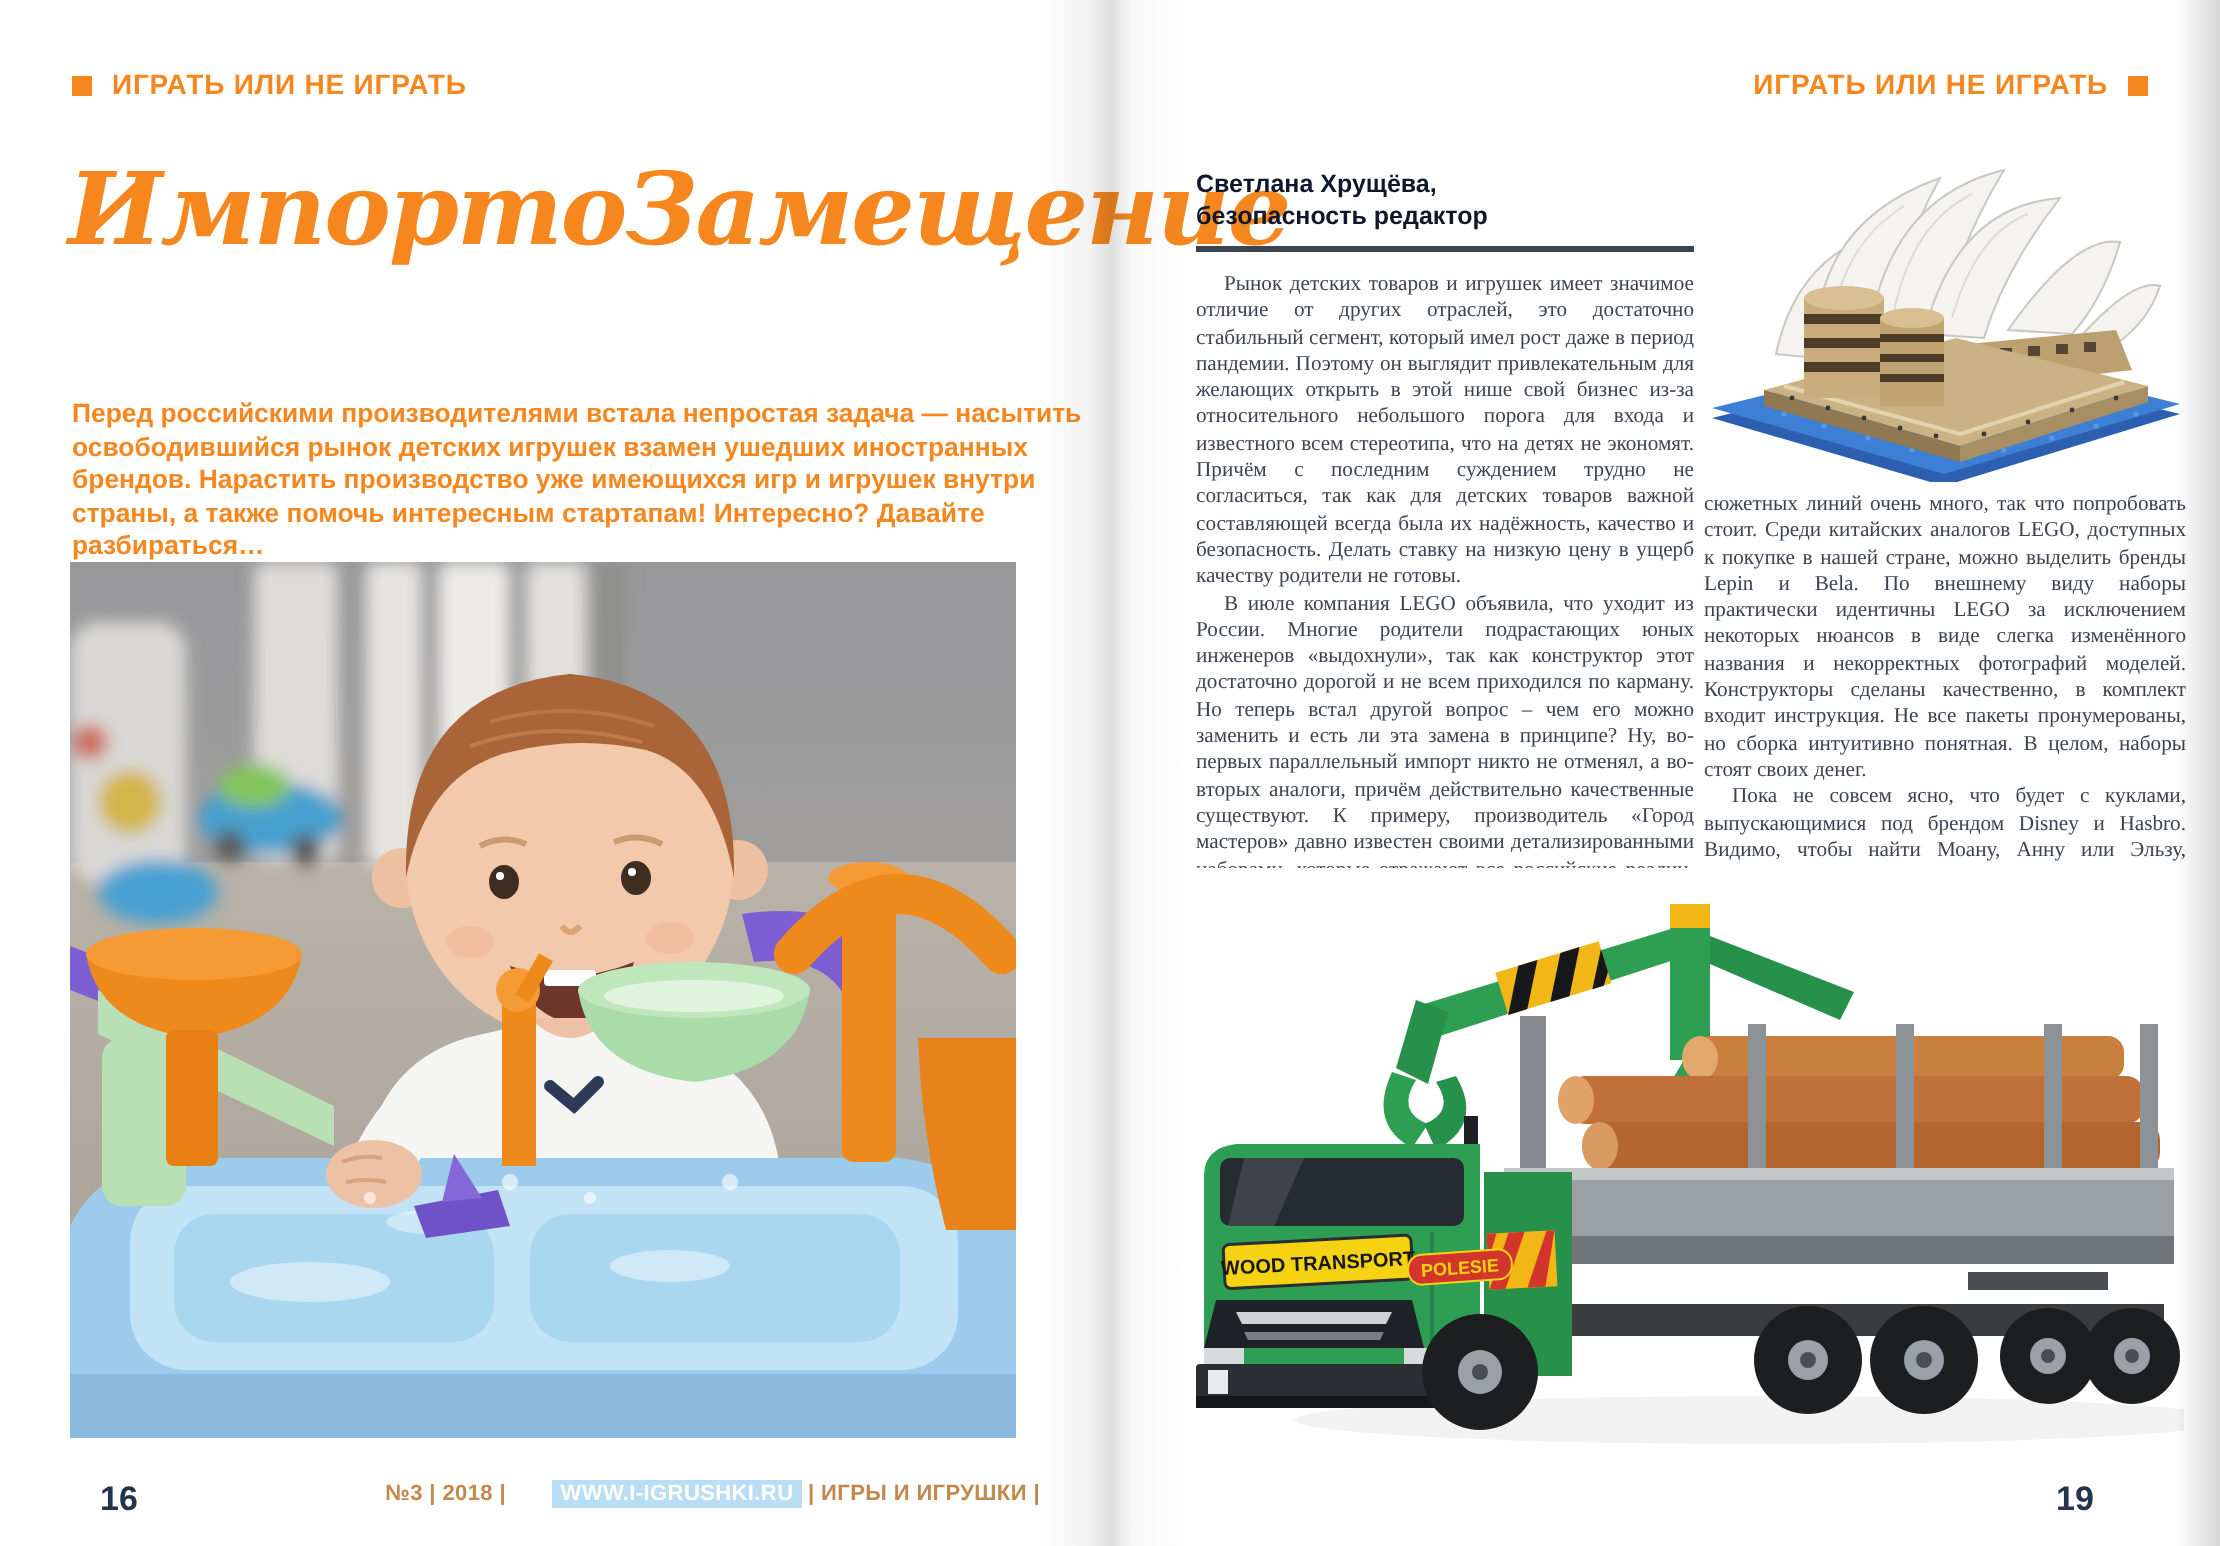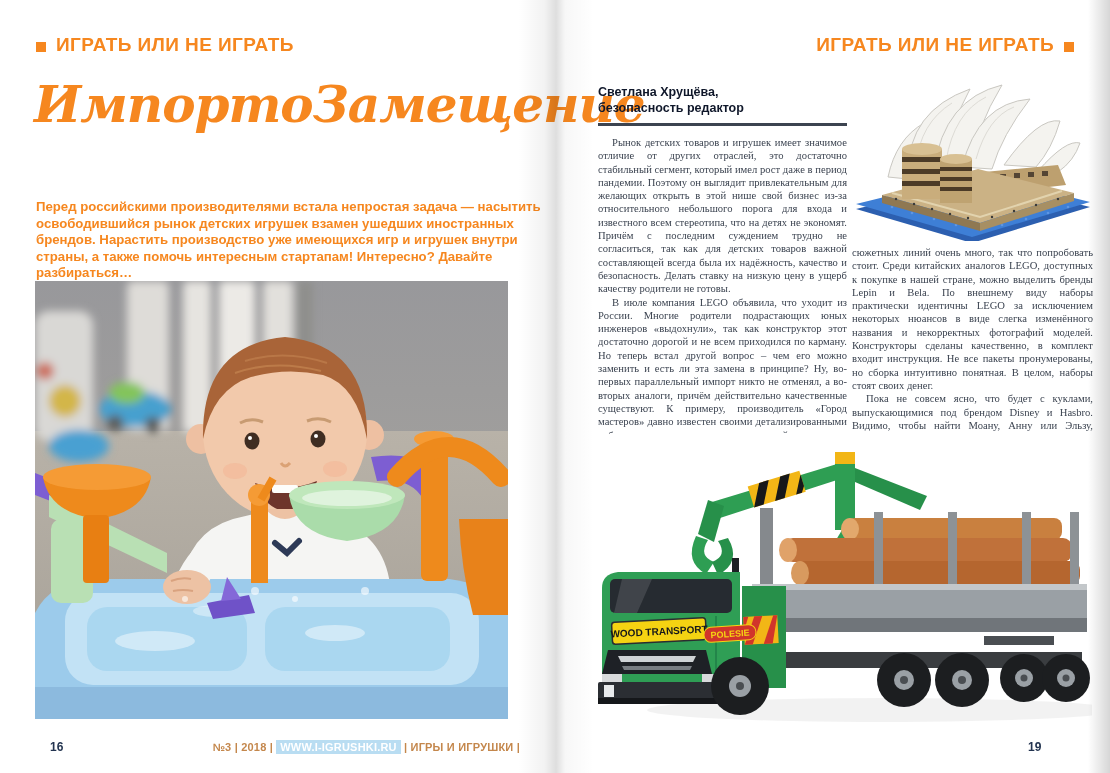--- a/index.html
+++ b/index.html
@@ -12,21 +12,21 @@
   .fold {
     position:absolute; left:518px; top:0; width:76px; height:773px; pointer-events:none;
     background:linear-gradient(to right, rgba(0,0,0,0) 0%, rgba(0,0,0,0.05) 35%,
       rgba(0,0,0,0.13) 50%, rgba(0,0,0,0.03) 62%, rgba(0,0,0,0) 100%);
   }
   .page-edge-right {
     position:absolute; right:0; top:0; width:22px; height:773px; pointer-events:none;
     background:linear-gradient(to right, rgba(0,0,0,0) 0%, rgba(0,0,0,0.16) 100%);
   }
   
-  .runhead { position:absolute; top:34px; font-size:19px; font-weight:bold;
+  .runhead { position:absolute; top:34px; font-size:14px; font-weight:bold;
     color:#F6871F; letter-spacing:0.4px; }
   .runhead .sq { display:inline-block; width:10px; height:10px; background:#F6871F;
     vertical-align:-1px; }
   .runhead.left { left:36px; }
   .runhead.left .sq { margin-right:10px; }
   .runhead.right { left:800px; width:274px; text-align:right; }
   .runhead.right .sq { margin-left:10px; }
   
   .title { position:absolute; left:34px; top:76px; width:520px;
     font-family:"DejaVu Serif", serif; font-style:italic; font-weight:bold;
@@ -43,27 +43,27 @@
   .author-rule { position:absolute; left:598px; top:123px; width:249px; height:2.5px;
     background:#3c4450; }
   .col { position:absolute; overflow:hidden;
     font-family:"Liberation Serif", serif; font-size:10.6px; line-height:13.3px;
     text-align:justify; color:#3b4350; }
   #col1 { left:598px; top:136px; width:249px; height:298px; }
   #col2 { left:852px; top:246px; width:241px; height:188px; }
   .col p { text-indent:14px; }
   .col p.noindent { text-indent:0; }
   
-  .pagenum { position:absolute; top:740px; font-size:12px; font-weight:bold;
+  .pagenum { position:absolute; top:740px; font-size:17px; font-weight:bold;
     color:#233450; }
   #pn-left { left:50px; }
   #pn-right { left:1028px; }
   .footer-center { position:absolute; left:0; top:741px; width:520px; text-align:right;
     font-size:11px; font-weight:bold; color:#C4874C; letter-spacing:0.2px; white-space:nowrap; }
-  .footer-center .site { background:#B9DDF2; color:#ffffff; padding:1px 4px; }
+  .footer-center .site { background:#B9DDF2; color:#ffffff; padding:1px 4px;margin-left:20px; }
 </style>
 </head>
 <body>
 
 <div id="spread">
 
   <div class="runhead left">
     <span class="sq"></span><span>ИГРАТЬ ИЛИ НЕ ИГРАТЬ</span>
   </div>
   <div class="runhead right">

